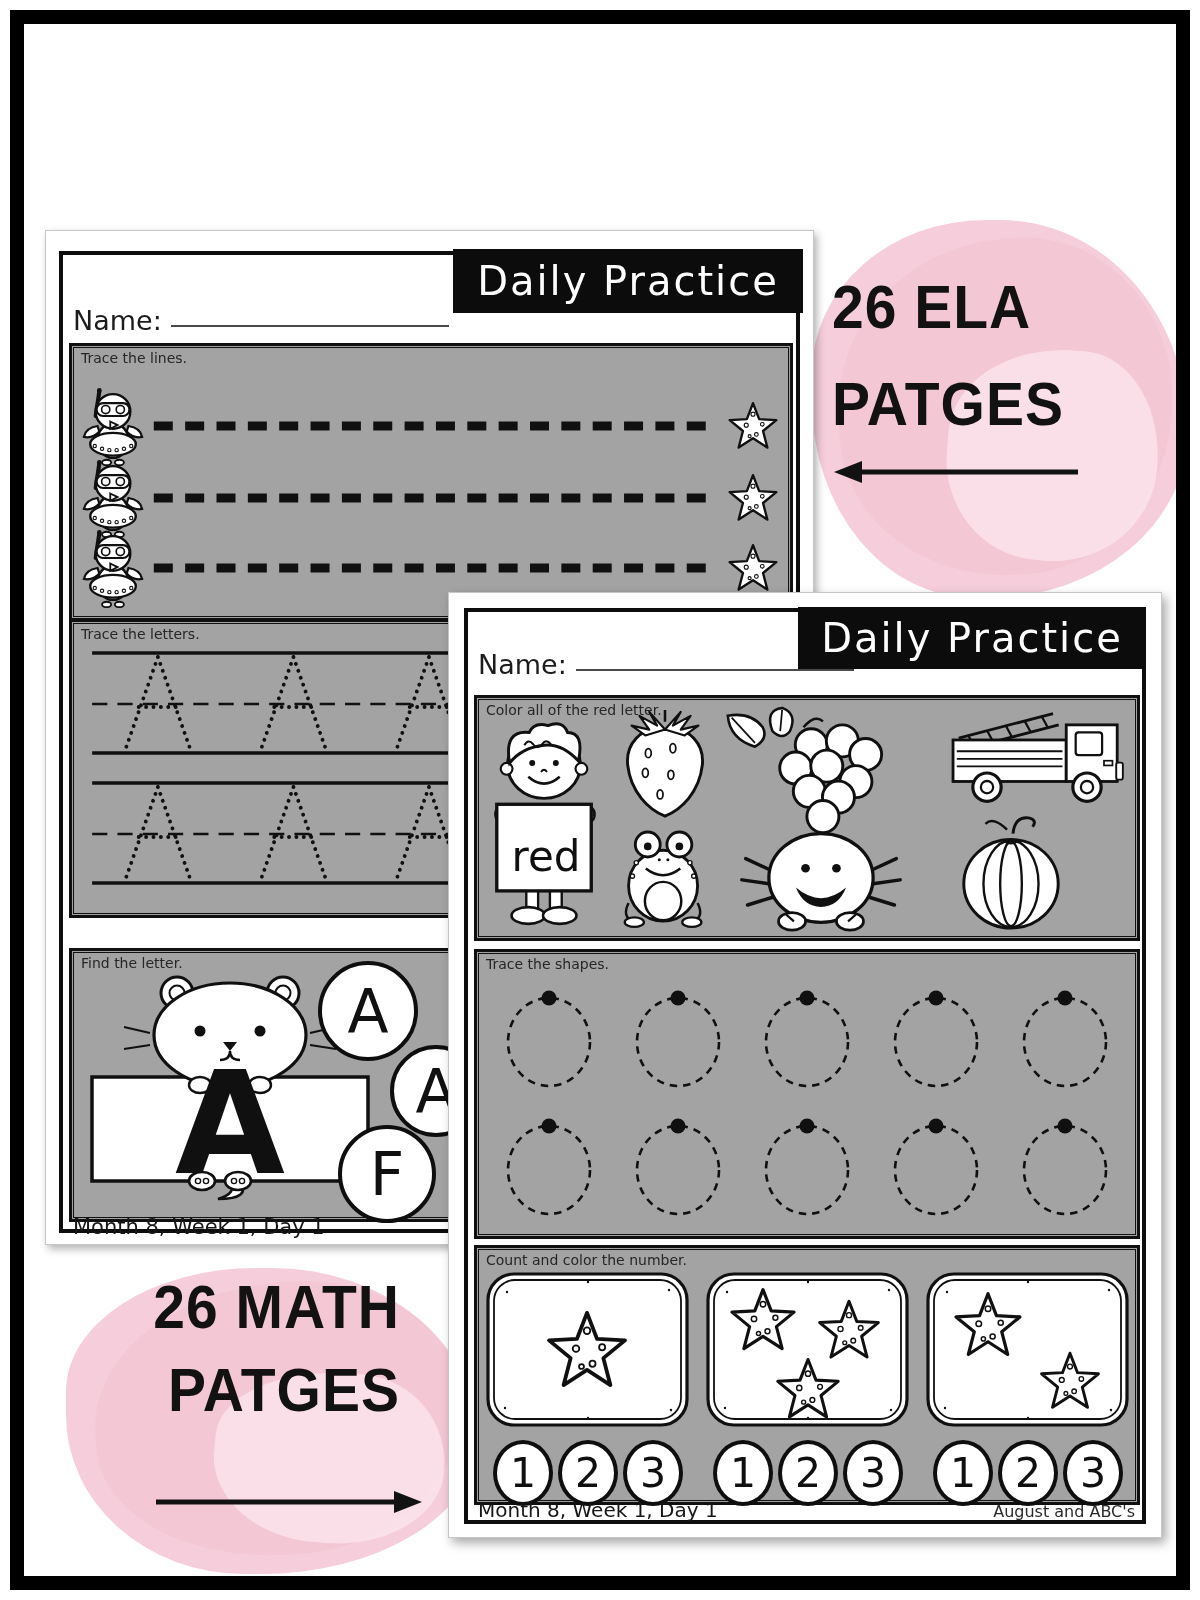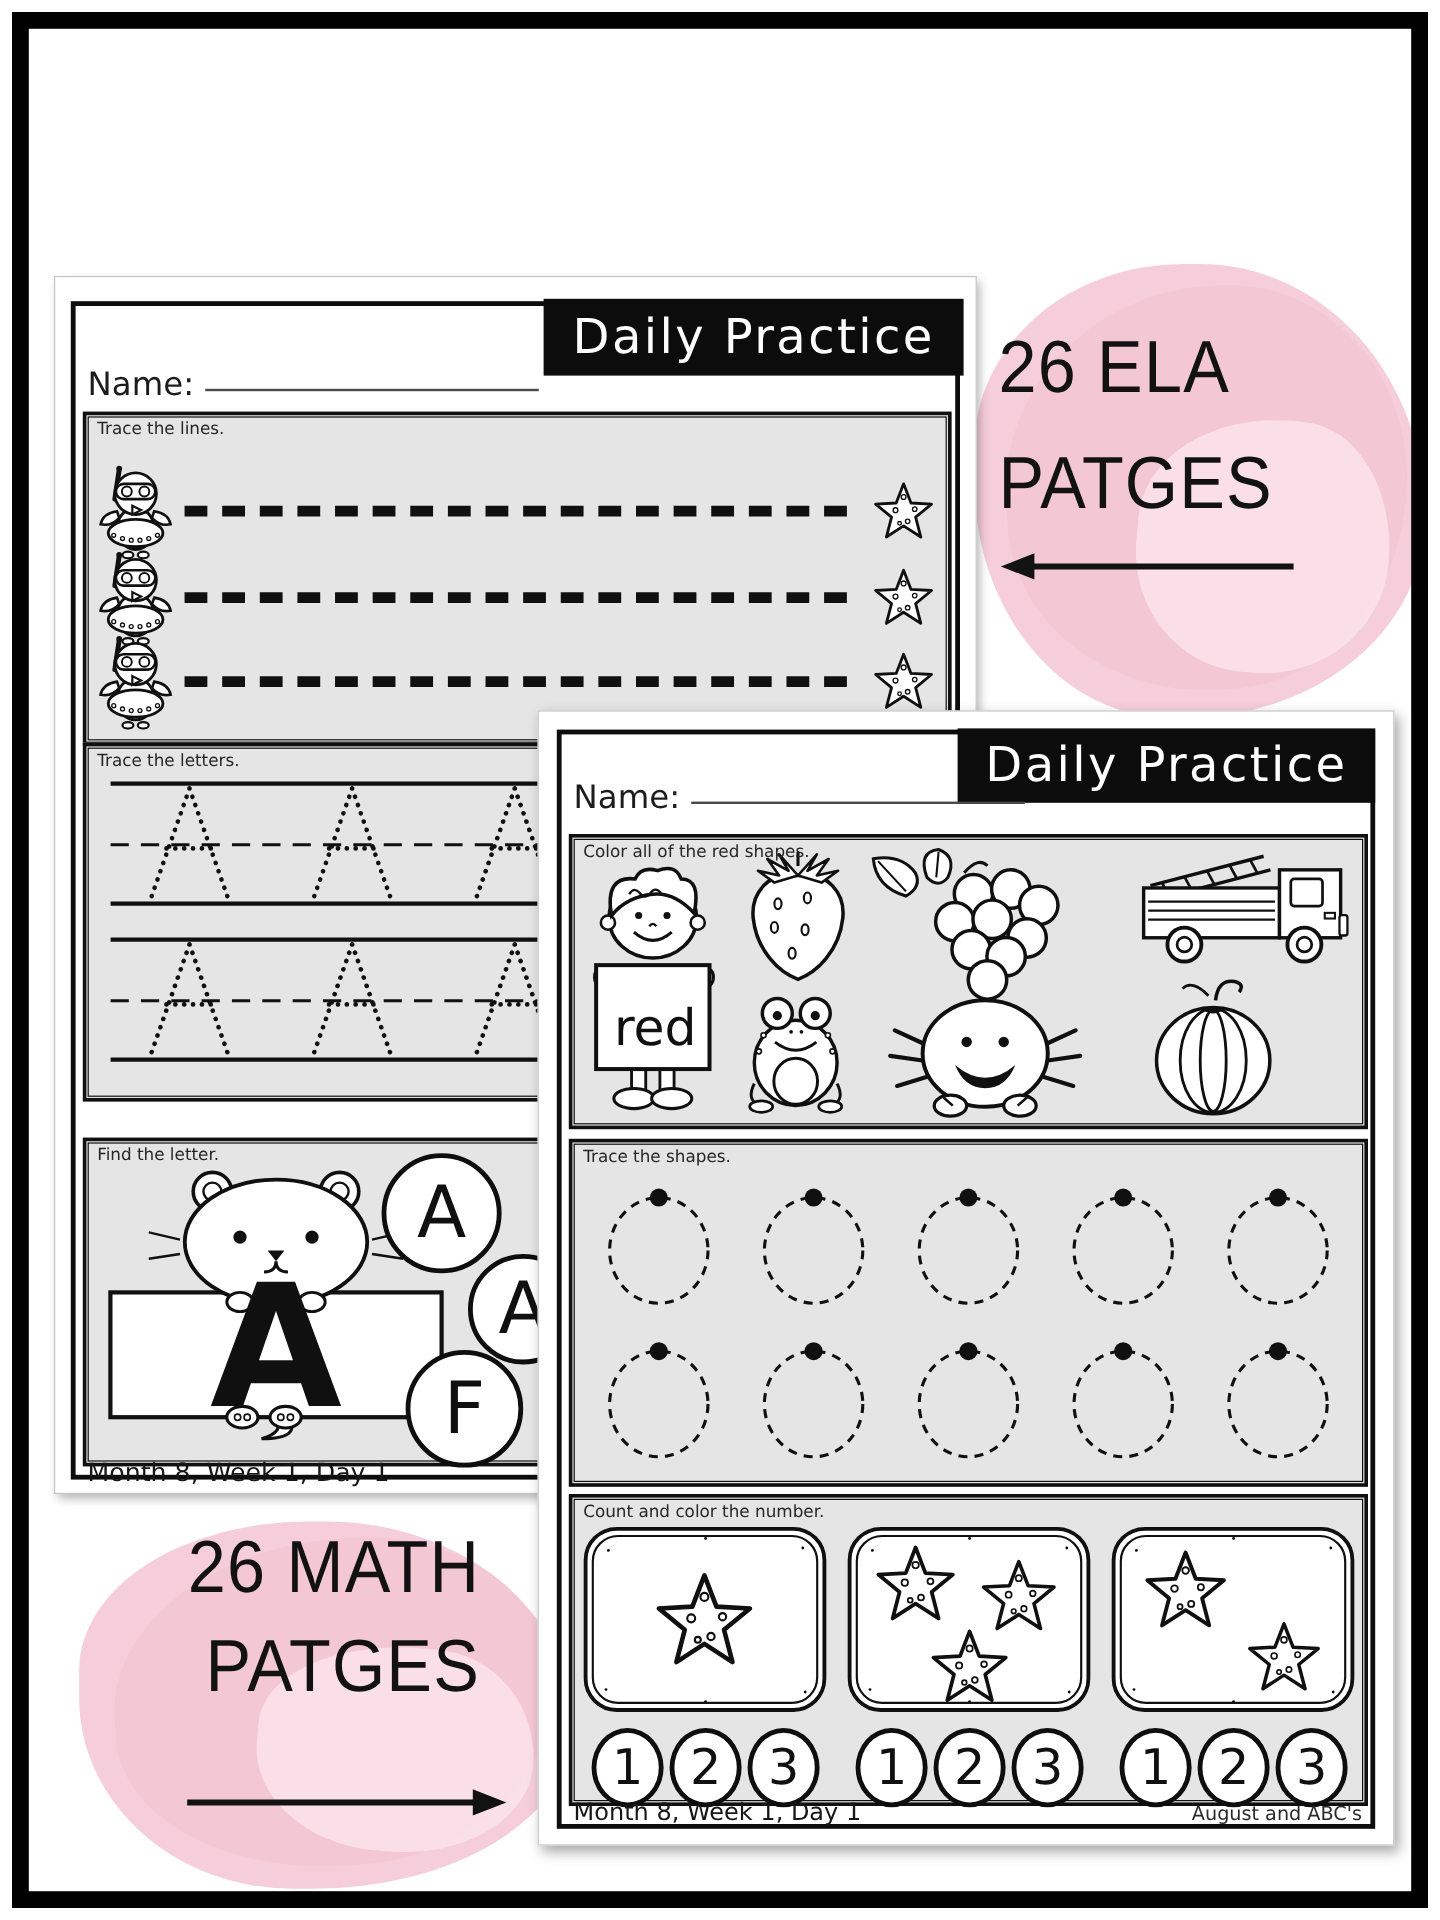--- a/index.html
+++ b/index.html
@@ -24,21 +24,21 @@
   .wc-bottom{left:66px;top:1268px;width:412px;height:306px;}
   .wc .b1{position:absolute;inset:0;background:#f6cedb;
           border-radius:48% 52% 55% 45% / 42% 58% 46% 54%;}
   .wc .b2{position:absolute;inset:5% 4% 6% 7%;background:#f2c0d0;opacity:.5;
           border-radius:55% 45% 48% 52% / 52% 48% 55% 45%;transform:rotate(-4deg);}
   .wc .b3{position:absolute;inset:34% 8% 10% 36%;background:#fbe5ec;opacity:.8;
           border-radius:60% 40% 52% 48% / 45% 55% 50% 50%;transform:rotate(5deg);}
 
   
   .badge{position:absolute;z-index:2;font-family:"Liberation Sans",sans-serif;
-         font-weight:400;color:#121212;}
+         font-weight:700;color:#121212;}
   .badge-ela{left:832px;top:278px;width:252px;}
   .badge-math{left:100px;top:1278px;width:300px;text-align:right;}
   .badge-line{font-size:57px;line-height:1.0;letter-spacing:1px;transform:scaleY(1.08);
               white-space:nowrap;}
   .badge-ela .badge-line{margin-bottom:40px;}
   .badge-math .badge-line{margin-bottom:26px;}
   .arrow-ela{position:absolute;left:832px;top:458px;z-index:2;}
   .arrow-math{position:absolute;left:152px;top:1488px;z-index:2;}
 
   
@@ -53,21 +53,21 @@
   .banner-dp{position:absolute;background:#0c0c0c;display:flex;align-items:center;
              justify-content:center;color:#fff;font-size:40px;letter-spacing:2px;
              font-family:"DejaVu Sans",sans-serif;}
   .ela-page .banner-dp{left:407px;top:18px;width:350px;height:64px;}
   .math-page .banner-dp{left:349px;top:14px;width:348px;height:62px;}
   .name-row{position:absolute;font-size:27px;color:#1c1c1c;white-space:nowrap;}
   .ela-page .name-row{left:27px;top:74px;}
   .math-page .name-row{left:29px;top:56px;}
   .name-line{display:inline-block;width:278px;border-bottom:2.5px solid #4a4a4a;
              transform:translateY(-3px);margin-left:9px;}
-  .sec{position:absolute;border:3px solid #101010;background:#e5e5e5;}
+  .sec{position:absolute;border:3px solid #101010;background:#a3a3a3;}
   .sec::before{content:"";position:absolute;inset:1px;border:1.5px solid #101010;
                pointer-events:none;}
   .sec-label{position:absolute;left:9px;top:4px;font-size:14px;color:#262626;z-index:1;}
   .pg-footer{position:absolute;font-size:21px;color:#161616;white-space:nowrap;}
 
   
   .ela-sec1{left:23px;top:112px;width:718px;height:272px;}
   .trace-row{position:absolute;left:10px;right:10px;height:92px;display:flex;
              align-items:center;}
   .trace-row .dash{flex:1;height:14px;margin:0 6px;}
@@ -402,21 +402,21 @@
   <section class="page math-page">
     <div class="frame"></div>
     <div class="banner-dp">
       <span>Daily Practice</span>
     </div>
     <div class="name-row">
       <span>Name:</span><span class="name-line"></span>
     </div>
 
     <div class="sec math-sec1">
-      <div class="sec-label">Color all of the red shapes.</div>
+      <div class="sec-label">Color all of the red letter.</div>
       <svg class="clip" style="left:6px;top:16px" width="124" height="216" viewBox="0 0 126 216">
           <use href="#boy"></use>
         </svg>
       <div class="red-word">red</div>
       <svg class="clip" style="left:138px;top:8px" width="100" height="114" viewBox="0 0 100 116">
           <use href="#strawberry"></use>
         </svg>
       <svg class="clip" style="left:244px;top:6px" width="165" height="132" viewBox="0 0 168 136">
           <use href="#grapes"></use>
         </svg>

